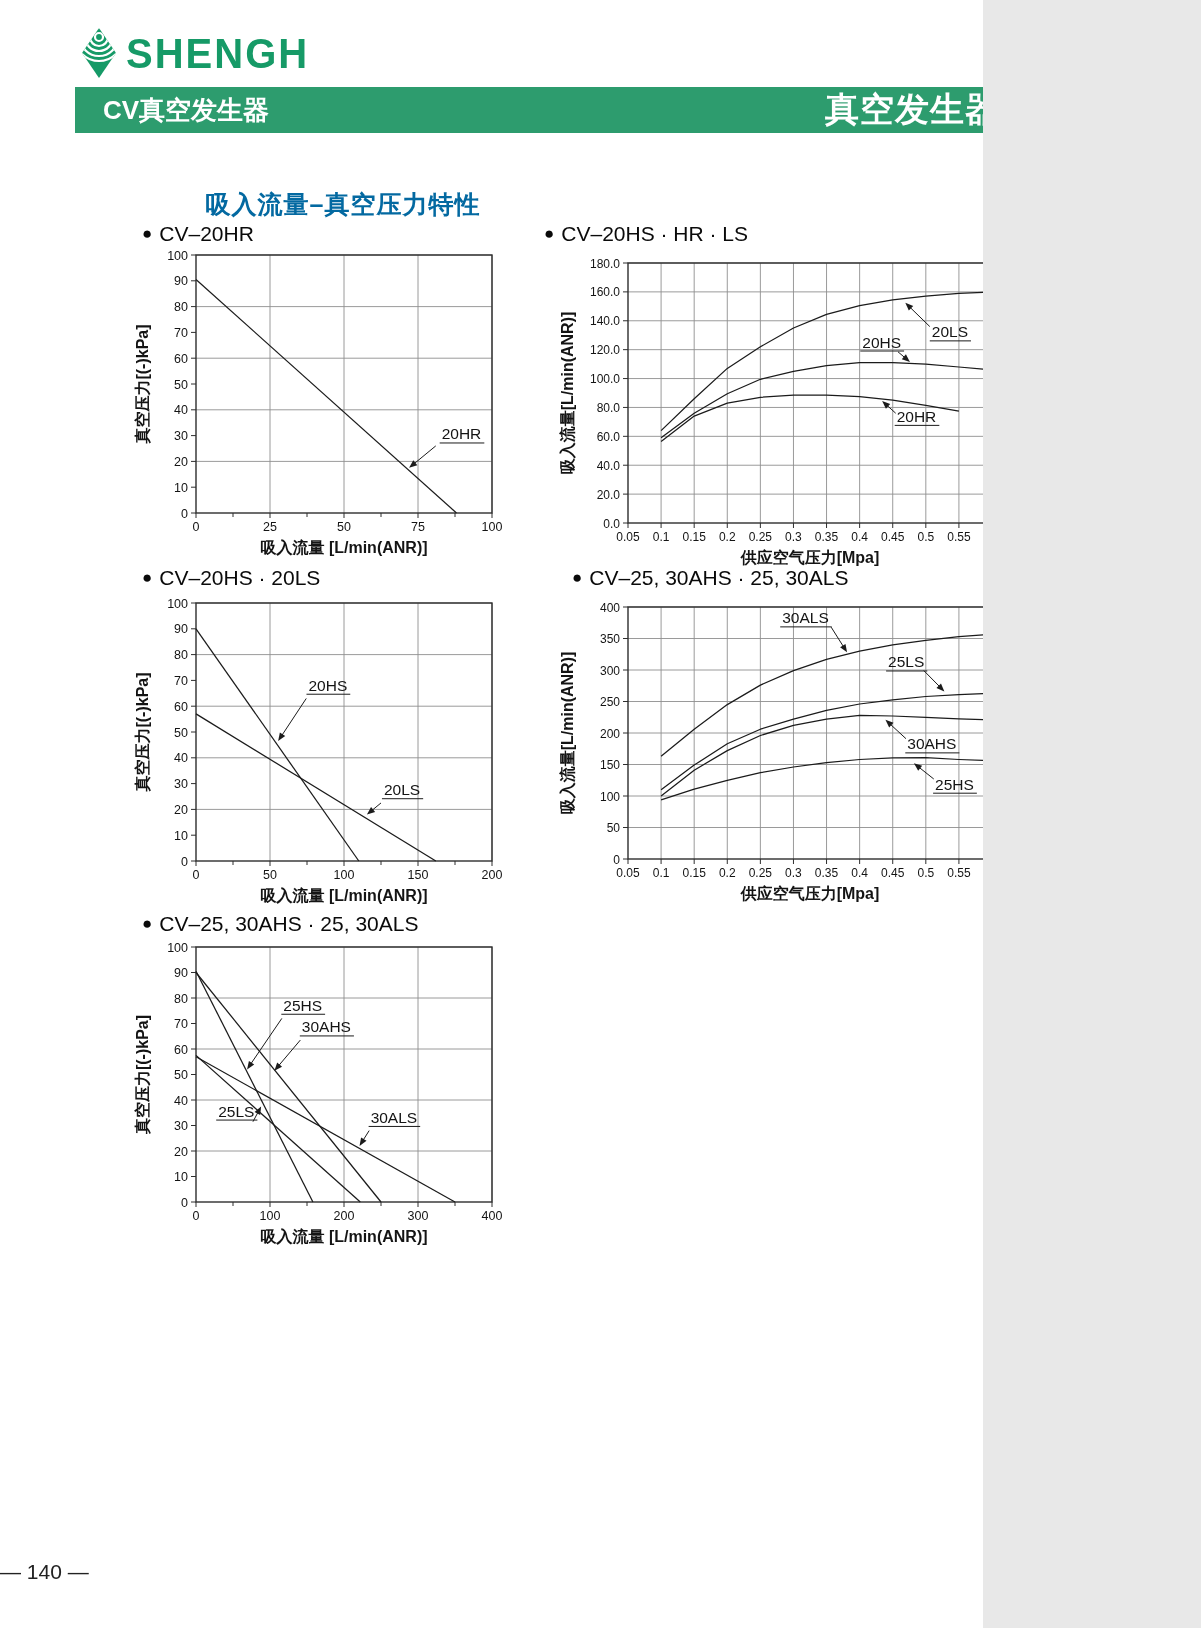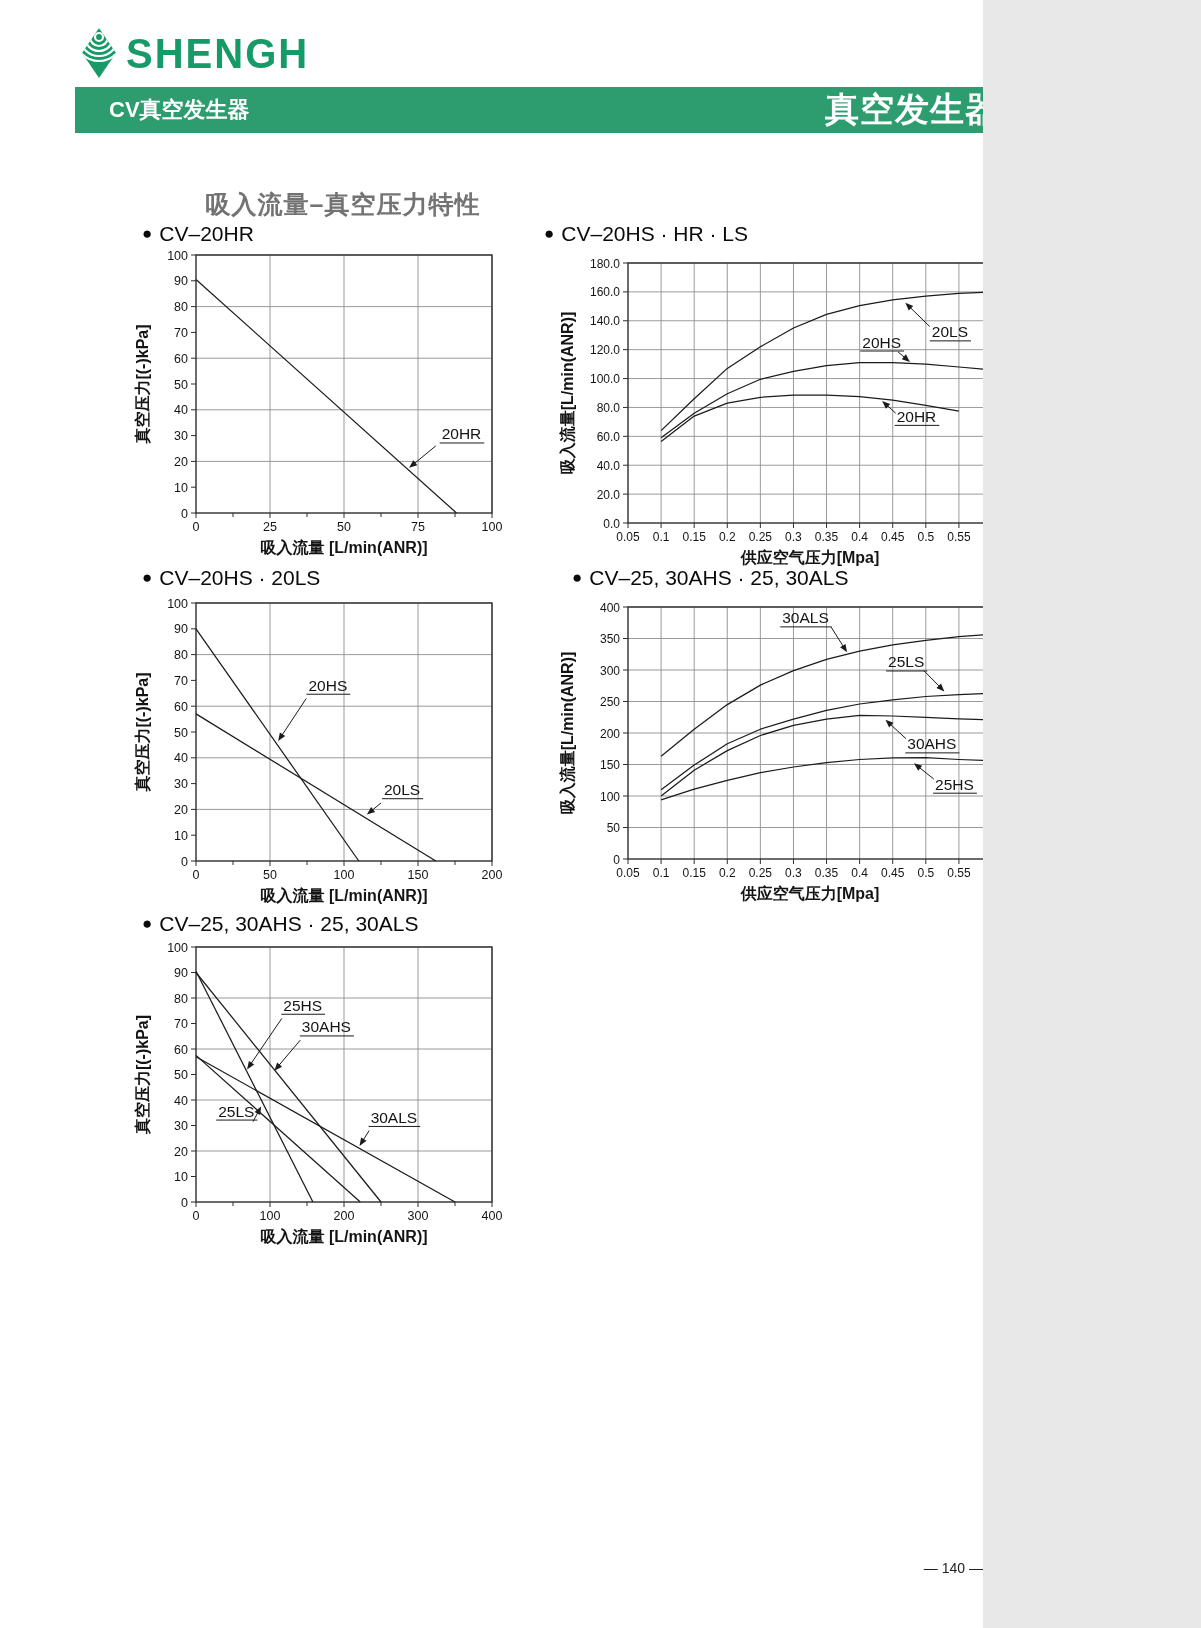--- a/index.html
+++ b/index.html
@@ -1,30 +1,30 @@
 <!DOCTYPE html>
 <html><head>
 <meta charset="utf-8">
 <style>
   html,body{margin:0;padding:0;background:#e8e8e8;}
   .page{position:relative;width:983px;height:1628px;background:#ffffff;overflow:hidden;
         font-family:"Liberation Sans",sans-serif;color:#111;}
   .logo{position:absolute;left:82px;top:28px;display:flex;align-items:center;gap:10px;}
   .logo-text{font-size:40px;font-weight:bold;letter-spacing:2px;transform:scaleY(1.05);}
   .banner{position:absolute;left:75px;top:87px;width:1051px;height:46px;}
-  .banner-left{position:absolute;left:34px;top:0;line-height:46px;font-size:22px;font-weight:bold;}
+  .banner-left{position:absolute;left:28px;top:0;line-height:46px;font-size:26px;font-weight:bold;}
   .banner-right{position:absolute;right:56px;top:-2px;line-height:48px;font-size:34px;font-weight:bold;letter-spacing:1px;}
-  .col-heading{position:absolute;text-align:center;font-size:25px;font-weight:bold;letter-spacing:1px;color:#737373;}
+  .col-heading{position:absolute;text-align:center;font-size:25px;font-weight:bold;letter-spacing:1px;color:#0369a1;}
   .heading-left{left:138px;top:188px;width:410px;}
   .heading-right{left:600px;top:188px;width:420px;}
   .section{position:absolute;font-size:21px;color:#0a0a0a;white-space:nowrap;}
   .section .bullet{font-size:17px;margin-right:7px;vertical-align:2px;}
   .chart{position:absolute;}
   svg text{font-family:"Liberation Sans",sans-serif;fill:#141414;}
-  .footer{position:absolute;left:0;top:1560px;width:100%;text-align:right;font-size:14px;color:#222;}
+  .footer{position:absolute;left:0;top:1560px;width:100%;text-align:left;font-size:21px;color:#222;}
 </style>
 </head>
 <body>
 
 <div class="page">
 
   <div class="logo">
     <svg width="34" height="50" viewBox="0 0 34 50">
       <defs>
           <clipPath id="dia">

